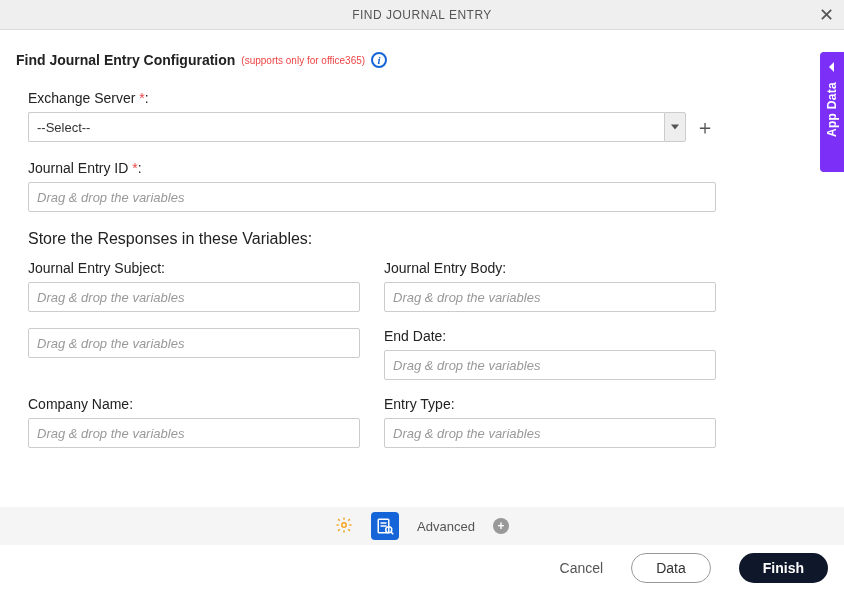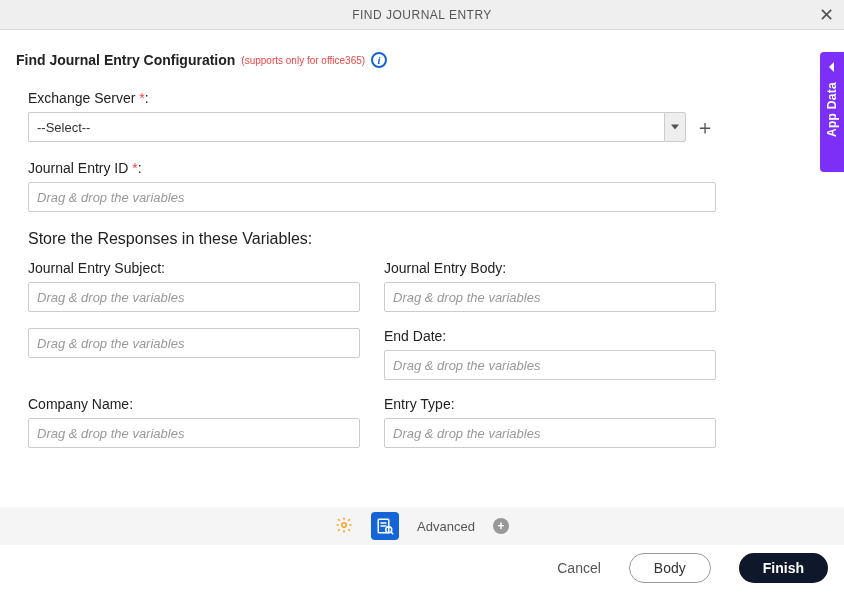--- a/index.html
+++ b/index.html
@@ -132,15 +132,15 @@
         <circle cx="17" cy="17" r="4" fill="none" stroke="#fff" stroke-width="2"></circle>
         <line x1="20" y1="20" x2="23" y2="23" stroke="#fff" stroke-width="2"></line>
       </svg>
   </span>
   <span class="adv-label">Advanced</span>
   <span class="adv-plus">+</span>
 </div>
 
 <div class="button-row">
   <button class="btn-text">Cancel</button>
-  <button class="btn-outline">Body</button>
+  <button class="btn-outline">Data</button>
   <button class="btn-primary">Finish</button>
 </div>
 
 </body></html>

